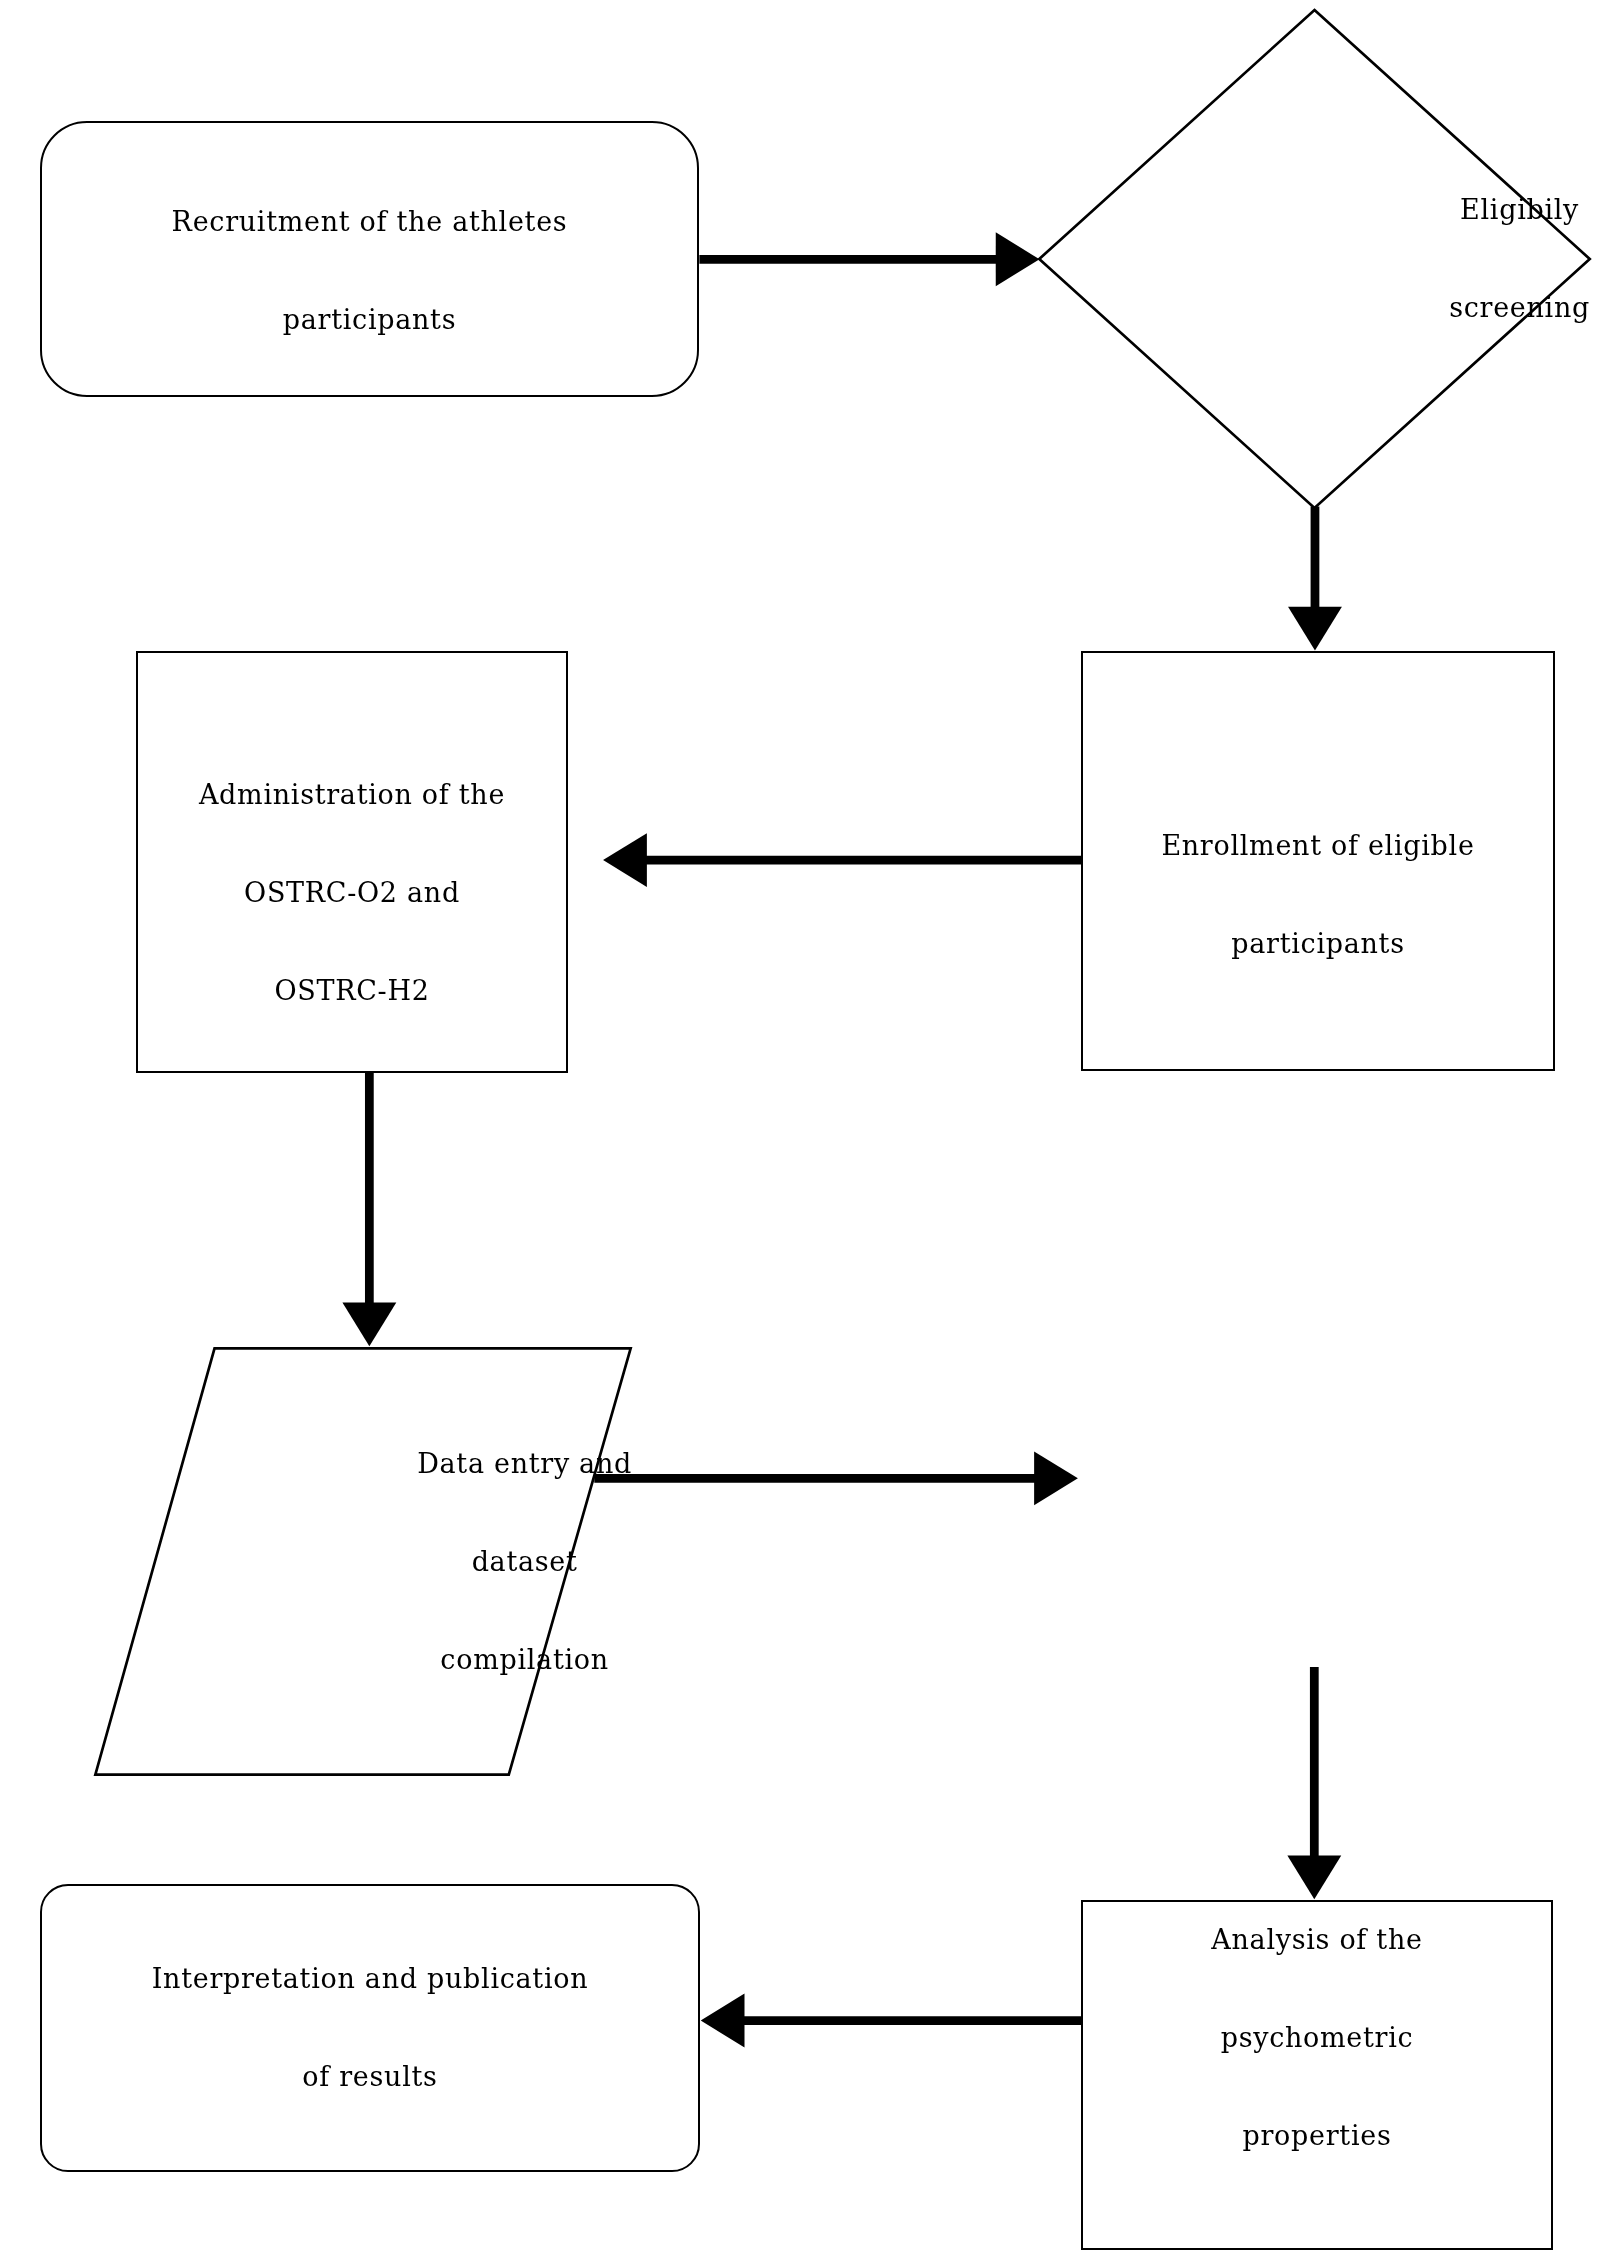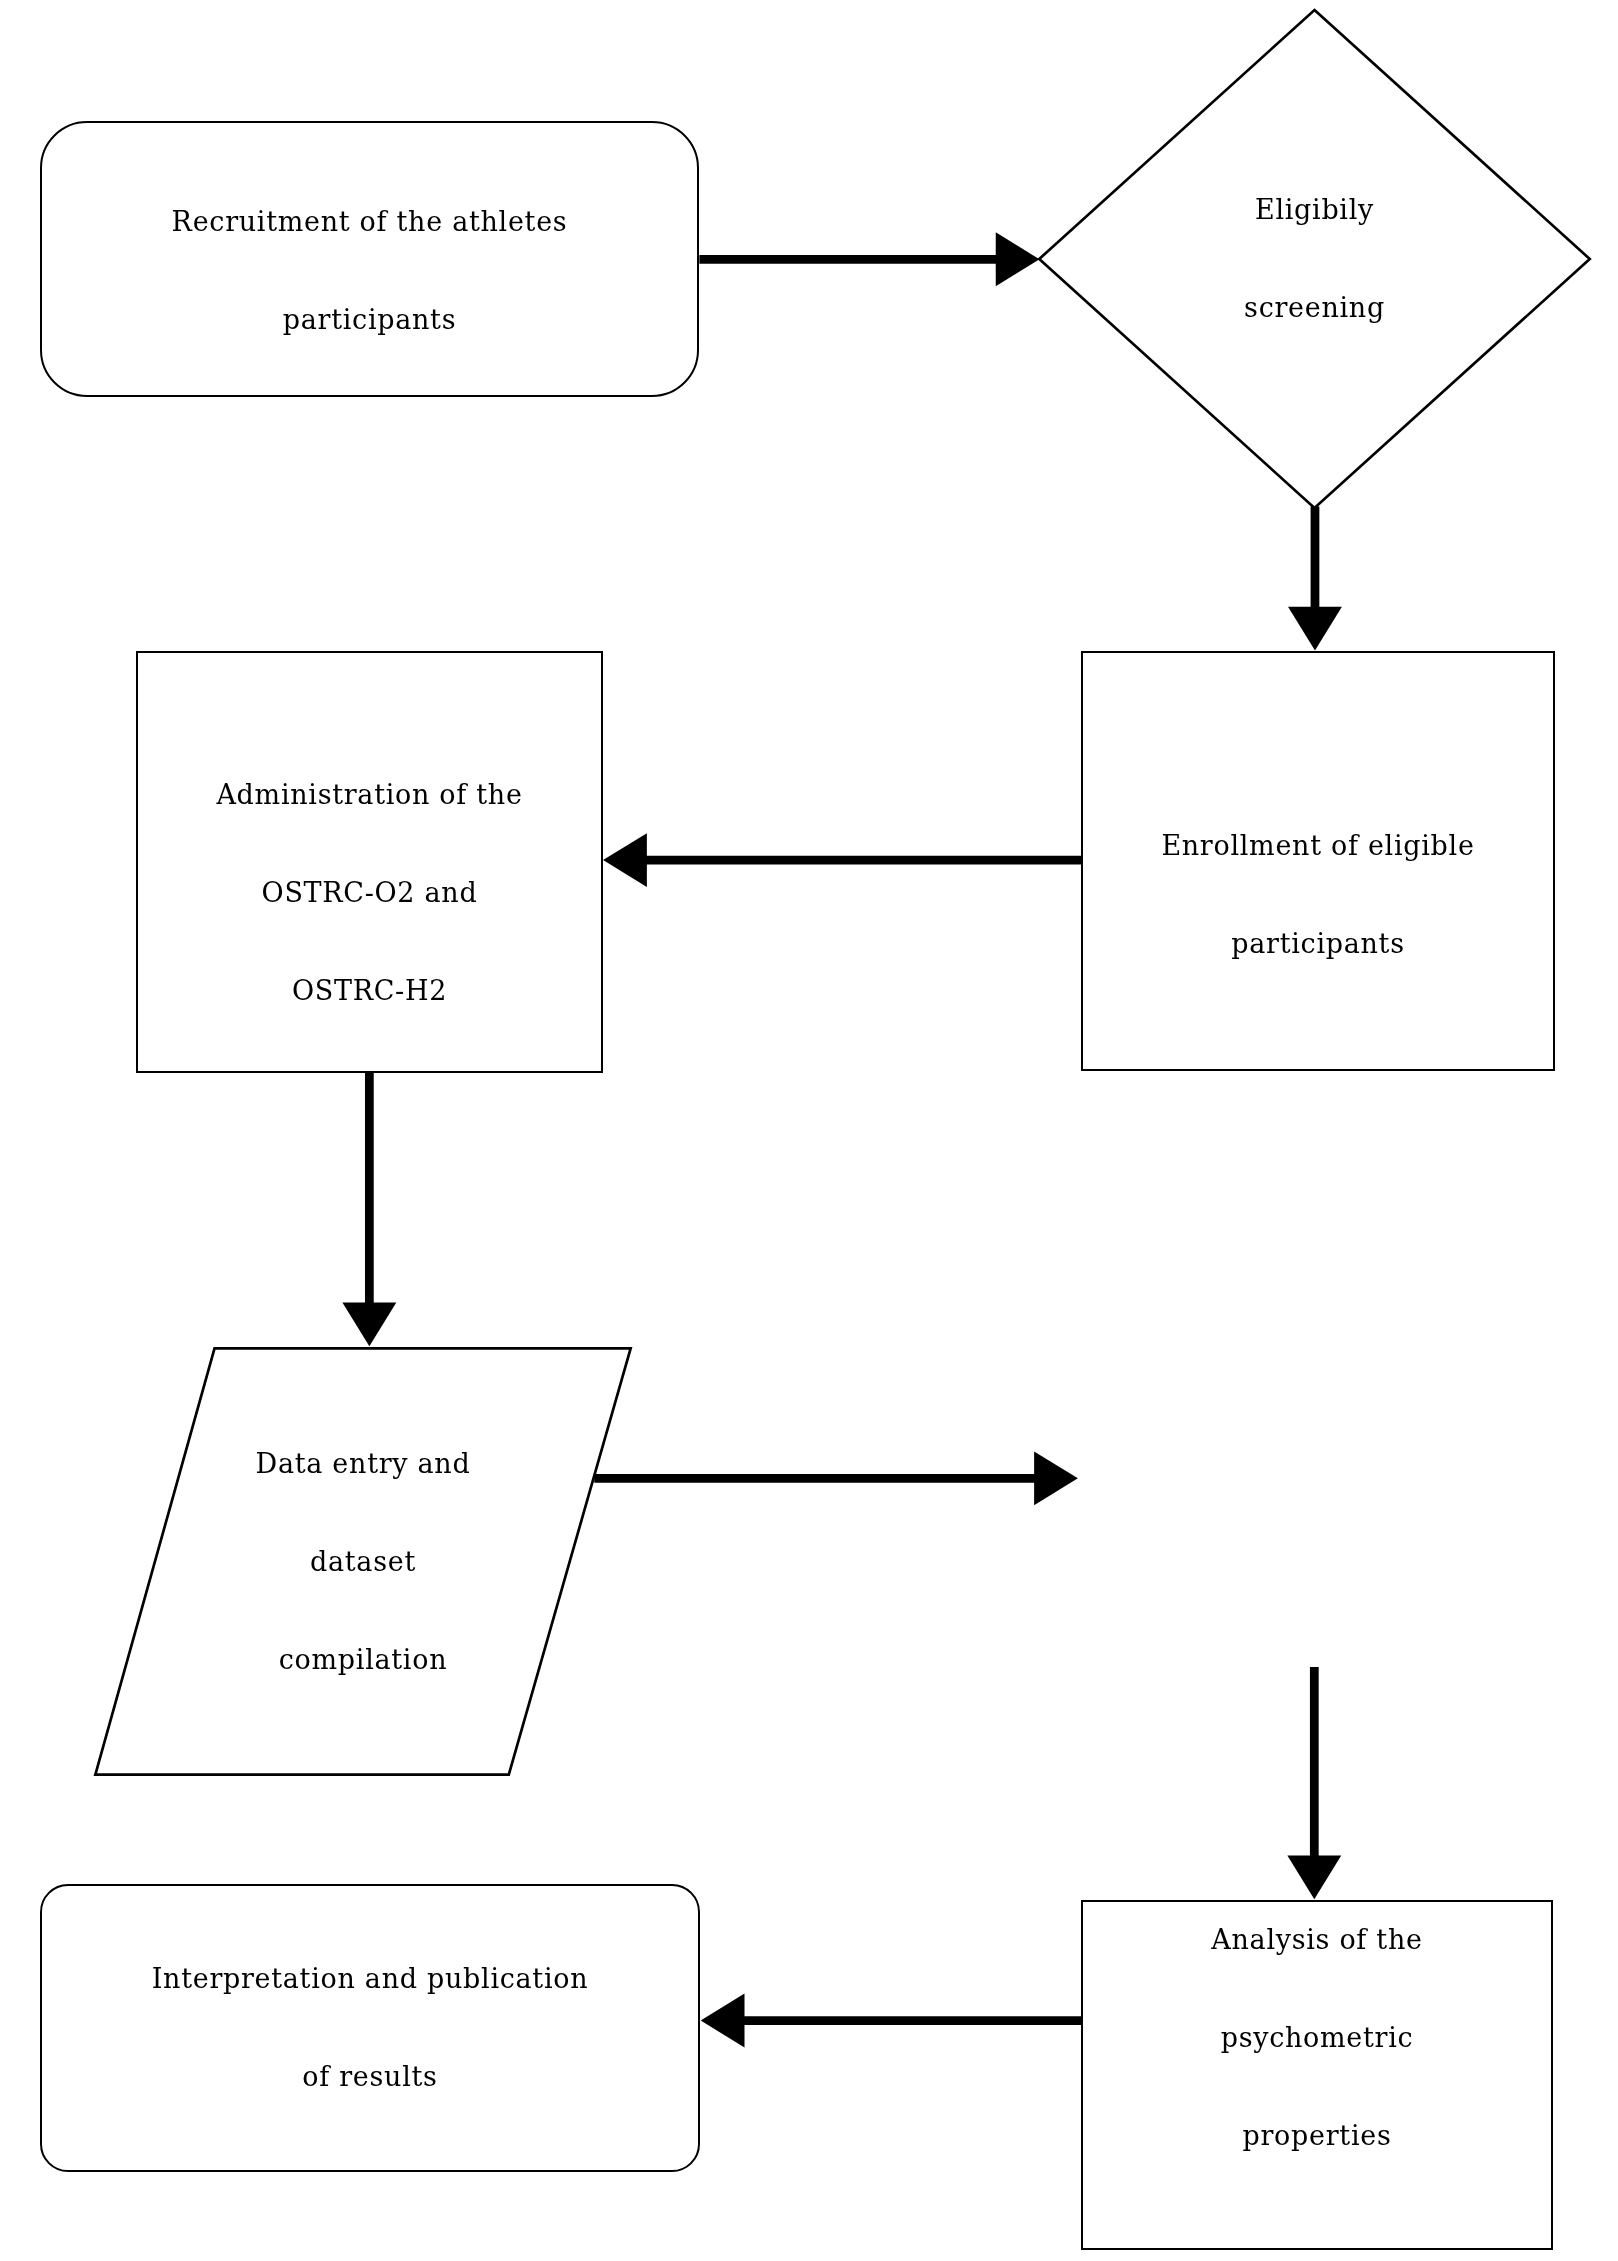--- a/index.html
+++ b/index.html
@@ -41,33 +41,33 @@
   }
   .label span {
     display: block;
     line-height: 98px;
     white-space: nowrap;
   }
   .overlay-label {
     position: absolute;
     display: flex;
     align-items: center;
-    justify-content: center;
+    justify-content: flex-end;
   }
   .arrows {
     position: absolute;
     left: 0;
     top: 0;
     width: 1619px;
     height: 2261px;
   }
   
   .n-recruit   { left: 40px;   top: 121px;  width: 659px; height: 276px; }
   .n-recruit .label { padding-top: 23.6px; }
-  .n-admin     { left: 136px;  top: 651px;  width: 467px; height: 422px; }
+  .n-admin     { left: 136px;  top: 651px;  width: 432px; height: 422px; }
   .n-admin .label { padding-top: 61px; }
   .n-enroll    { left: 1081px; top: 651px;  width: 474px; height: 420px; }
   .n-enroll .label { padding-top: 67px; }
   .n-stat      { left: 1078px; top: 1239px; width: 474px; height: 428px; }
   .n-stat .label { padding-top: 17px; }
   .n-analysis  { left: 1081px; top: 1900px; width: 472px; height: 350px; }
   .n-analysis .label { padding-bottom: 74px; }
   .n-interp    { left: 40px;   top: 1884px; width: 660px; height: 288px; border-radius: 28px; }
   .d-diamond   { left: 1039px; top: 10px;   width: 551px; height: 498px; }
   .d-para      { left: 94px;  top: 1347px; width: 538px; height: 429px; }

